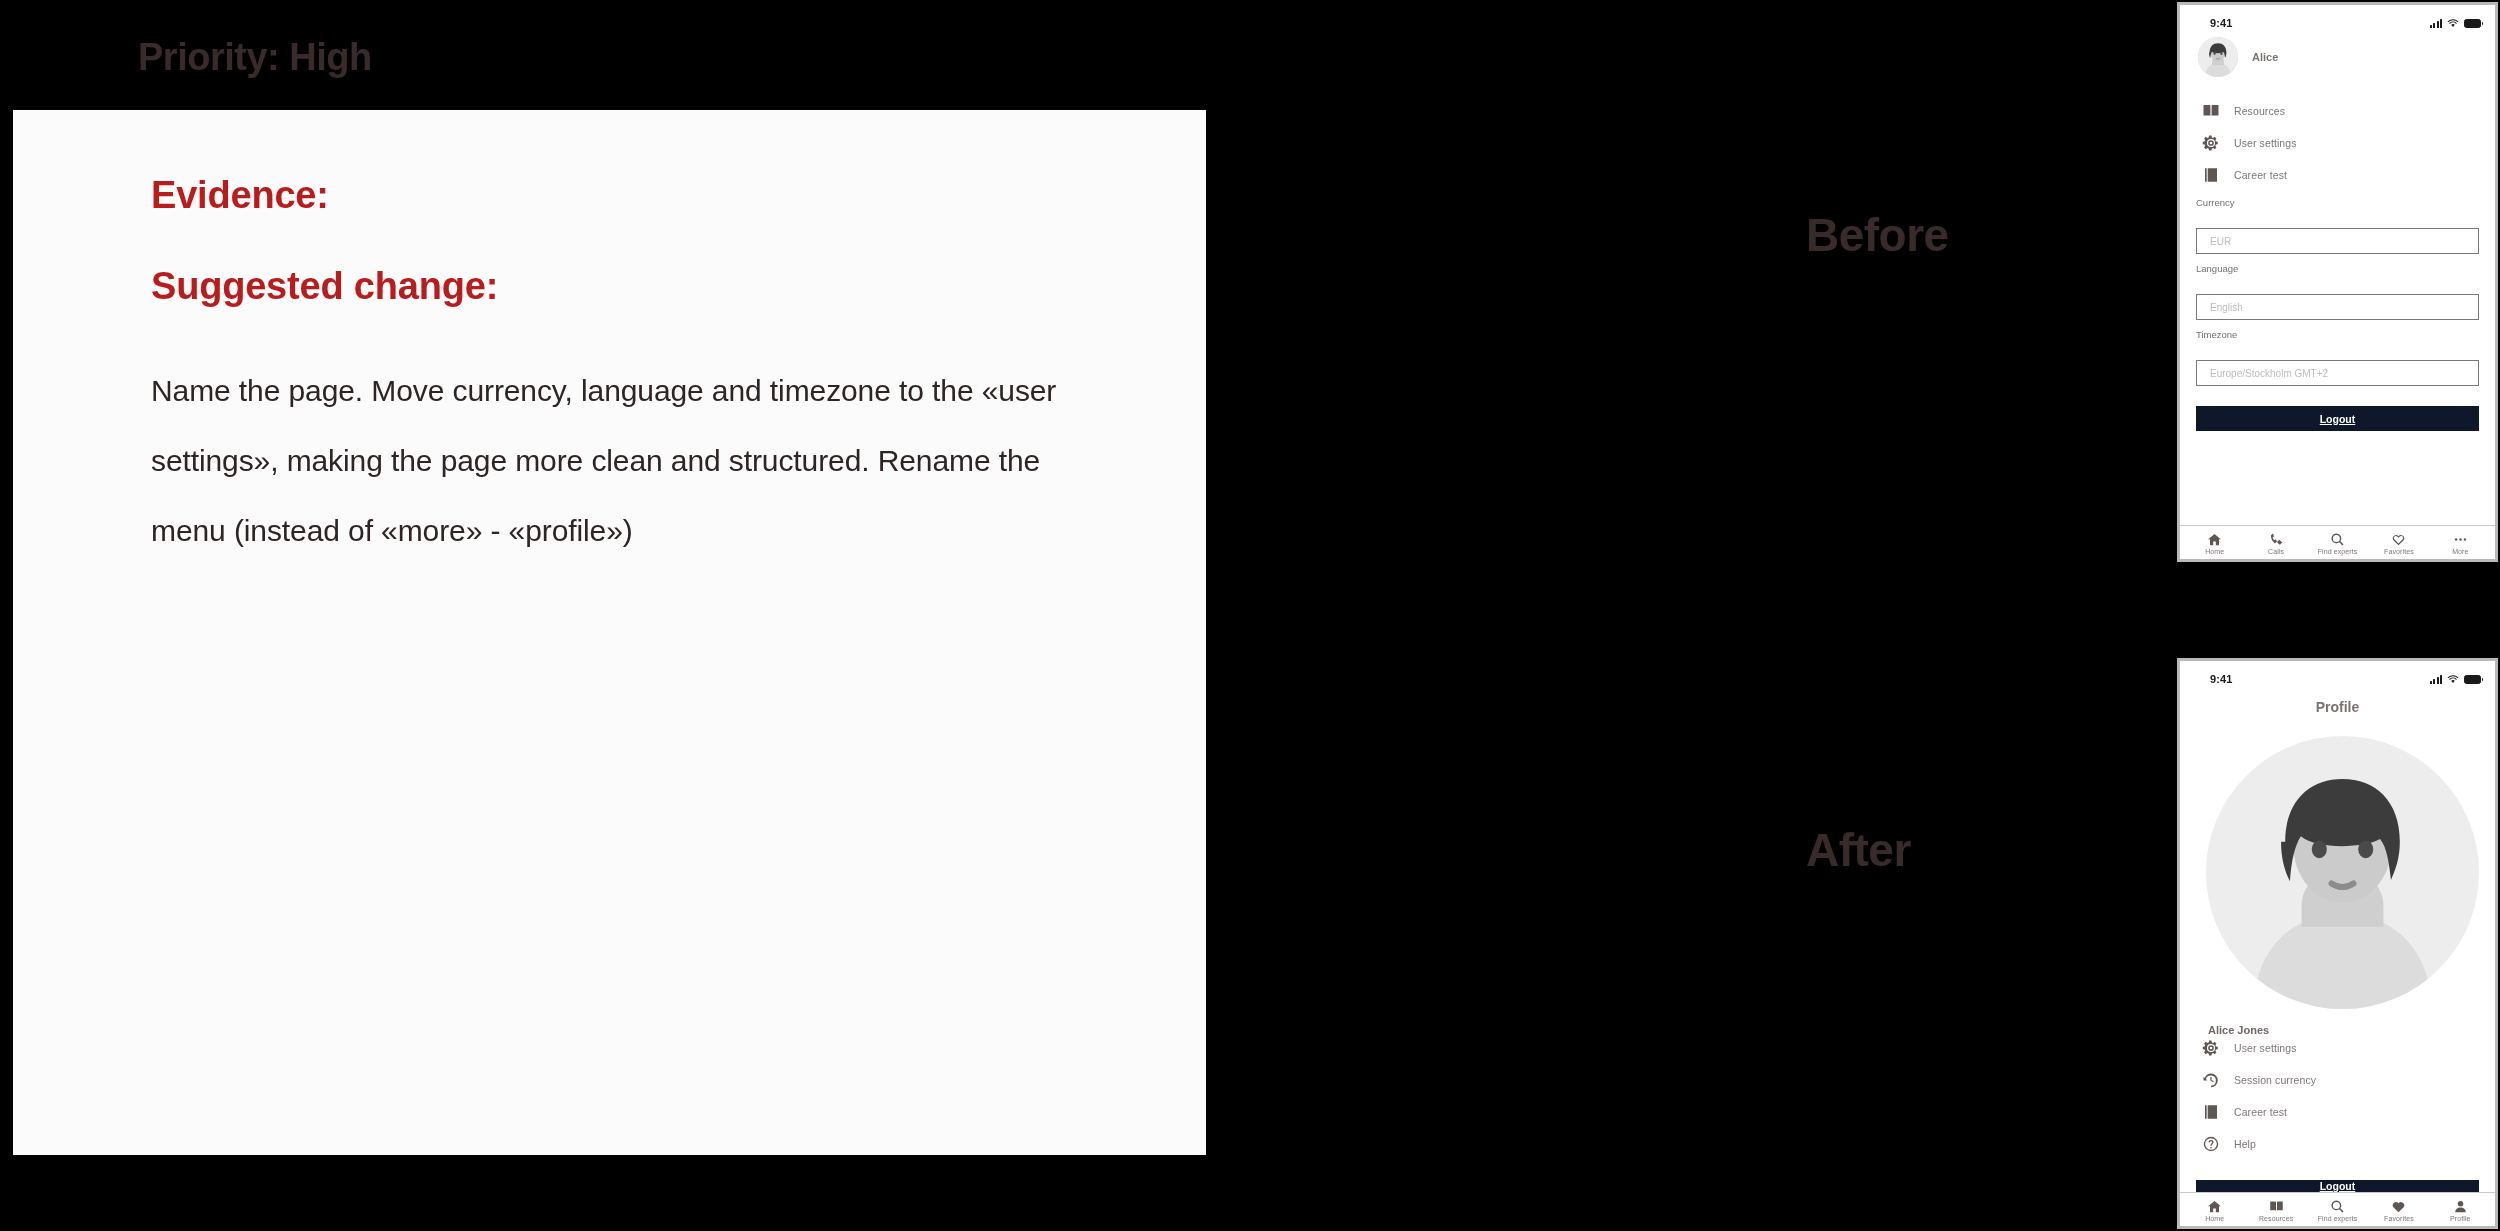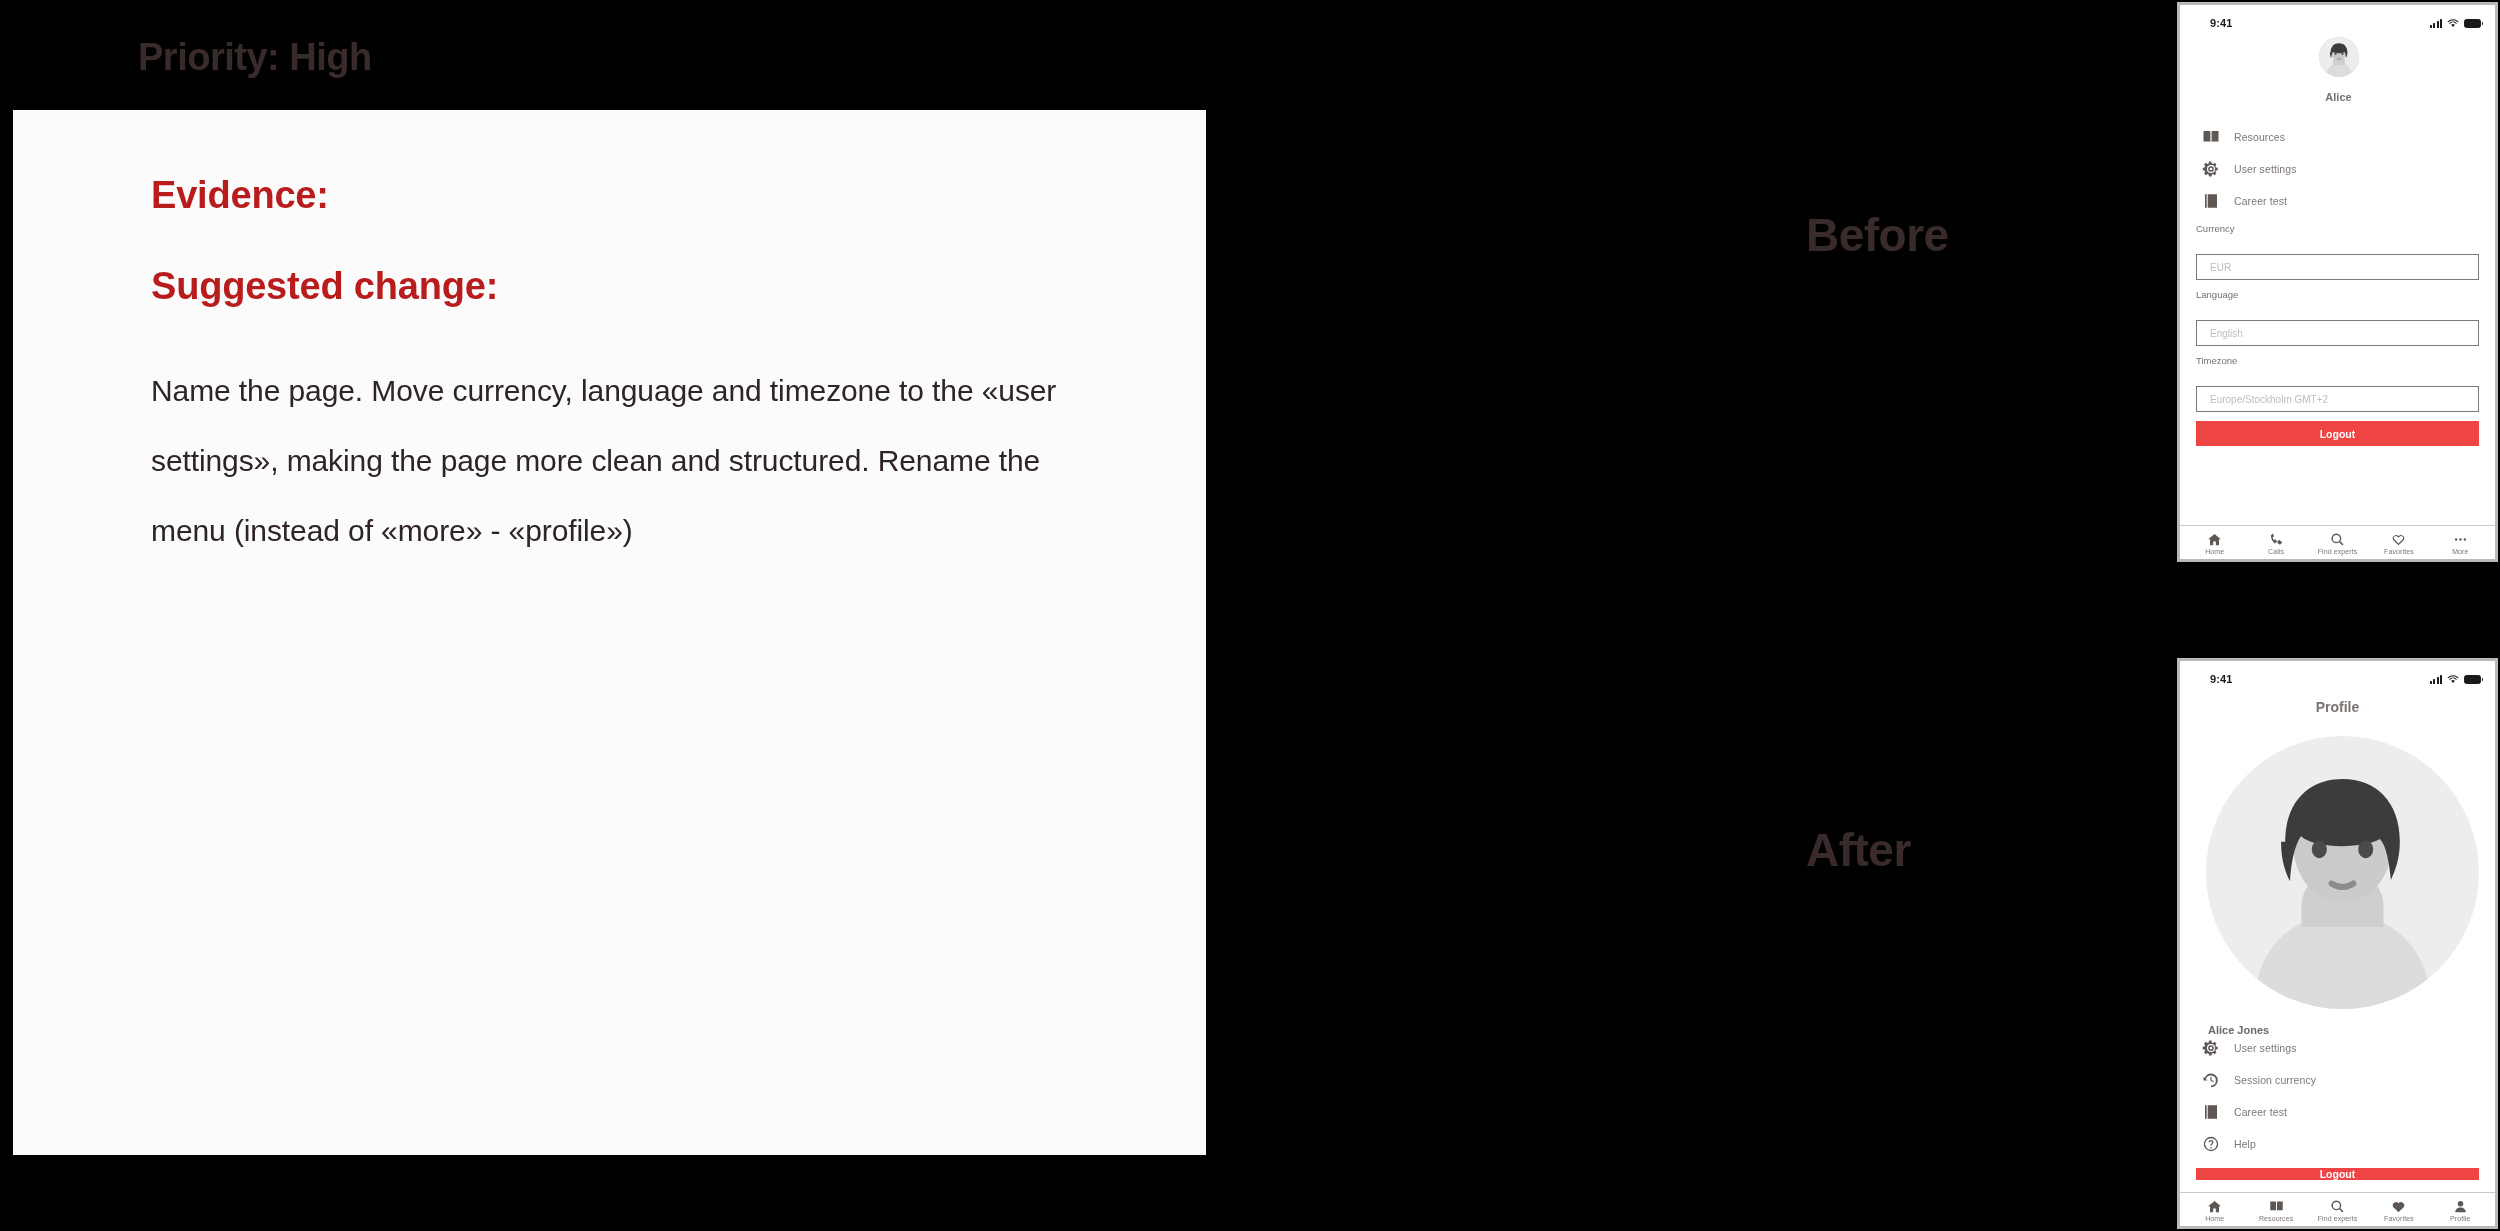--- a/index.html
+++ b/index.html
@@ -133,21 +133,20 @@
     padding: 0 16px;
     min-height: 0;
   }
 
   
   .profile-row {
     display: flex;
     align-items: center;
     gap: 14px;
     padding: 4px 0 14px 2px;
-    flex-direction: column;
   }
   .avatar {
     border-radius: 50%;
     overflow: hidden;
     flex: none;
     background: #d5d5d5;
     position: relative;
   }
   .avatar.sm { width: 40px; height: 40px; }
   .avatar.md { width: 56px; height: 56px; }
@@ -215,30 +214,31 @@
     align-items: center;
     padding: 0 13px;
     font-size: 10px;
     color: #bdbdbd;
     margin-top: 20px;
   }
 
   .logout-btn {
     width: 100%;
     height: 25px;
-    background: #ef4444;
+    background: #0f172a;
     color: #ffffff;
     font-size: 10.5px;
     font-weight: 700;
     display: flex;
     align-items: center;
     justify-content: center;
-    margin-top: 8px;
+    margin-top: 20px;
     border: none;
     font-family: "Liberation Sans", sans-serif;
+    text-decoration: underline;
   }
 
   .spacer { flex: 1; }
 
   
   .tabbar {
     display: flex;
     border-top: 1.5px solid #c9c9c9;
     padding: 6px 4px 4px;
     flex: none;

